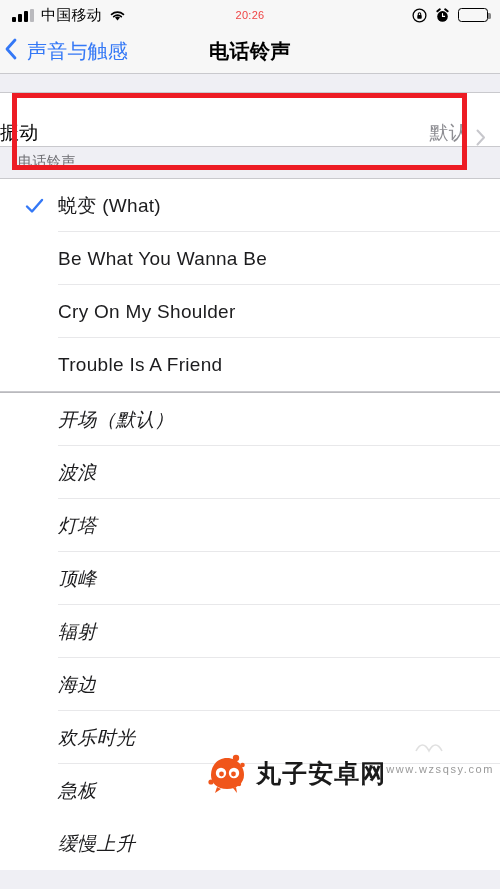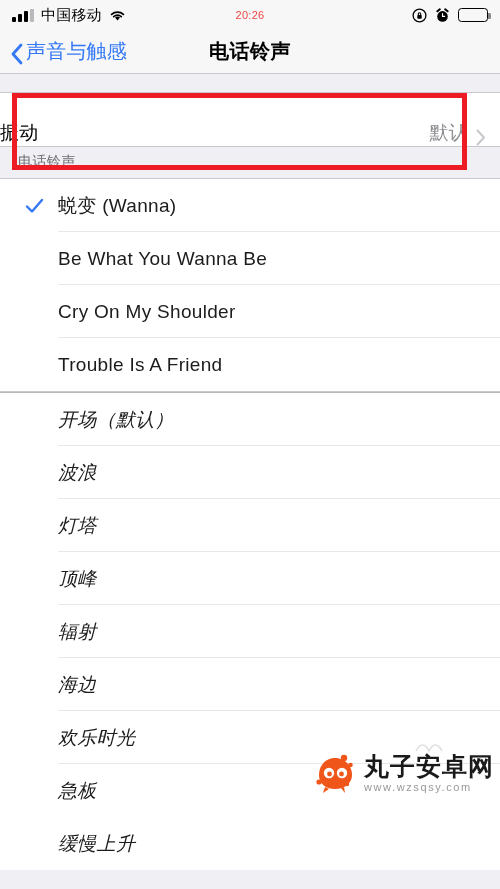--- a/index.html
+++ b/index.html
@@ -46,22 +46,22 @@
     background:#000; border-radius:0 1.5px 1.5px 0; opacity:.45;
   }
 
   
   .navbar {
     position:relative; height:44px; background:#F7F7F7;
     border-bottom:1px solid #c9c9cd;
     display:flex; align-items:center;
   }
   .back {
-    display:flex; align-items:flex-end; gap:3px;
-    padding-left:10px; cursor:pointer;
+    display:flex; align-items:flex-start; gap:10px;
+    padding-left:4px; cursor:pointer;
   }
   .back .chev { width:13px; height:22px; display:block; }
   .back .label { font-size:20px; color:#3478F6; letter-spacing:.2px; }
   .nav-title {
     position:absolute; left:0; right:0; text-align:center;
     font-size:20px; font-weight:bold; color:#000; letter-spacing:.5px;
     pointer-events:none;
   }
 
   
@@ -112,21 +112,21 @@
     position:absolute; left:12px; top:93px; width:455px; height:77px;
     border:5px solid #ED1C24; pointer-events:none; z-index:30;
   }
 
   
   .watermark {
     position:absolute; right:6px; bottom:6px; z-index:40;
     display:flex; align-items:center; gap:6px; pointer-events:none;
   }
   .wm-mascot { width:44px; height:42px; flex:0 0 auto; }
-  .wm-txt { display:flex; flex-direction:column; line-height:1; }
+  .wm-txt { display:flex; flex-direction:row; line-height:1; }
   .wm-name {
     font-size:25px; font-weight:bold; color:#1a1a1a; letter-spacing:1px;
   }
   .wm-url {
     font-size:11px; color:#999; letter-spacing:1.6px; margin-top:3px;
   }
   .wm-squiggle { position:absolute; right:52px; bottom:46px; width:34px; height:12px; opacity:.3; }
 </style>
 </head>
 <body>
@@ -206,21 +206,21 @@
     <div class="sec-head">电话铃声</div>
 
     <div class="group">
 
       <div class="rt-row">
         <span class="check">
           <svg viewBox="0 0 19 19" width="19" height="19">
             <path d="M2 10 L7 15 L17 3.5" fill="none" stroke="#3478F6" stroke-width="2.4" stroke-linecap="round" stroke-linejoin="round"></path>
           </svg>
         </span>
-        <span class="rt-label">蜕变 (Wanna)</span>
+        <span class="rt-label">蜕变 (What)</span>
         <span class="sep"></span>
       </div>
 
       <div class="rt-row">
         <span class="rt-label">Be What You Wanna Be</span>
         <span class="sep"></span>
       </div>
 
       <div class="rt-row">
         <span class="rt-label">Cry On My Shoulder</span>

